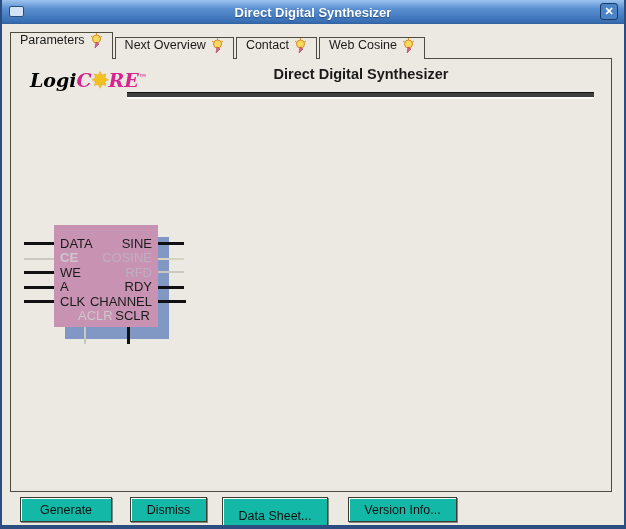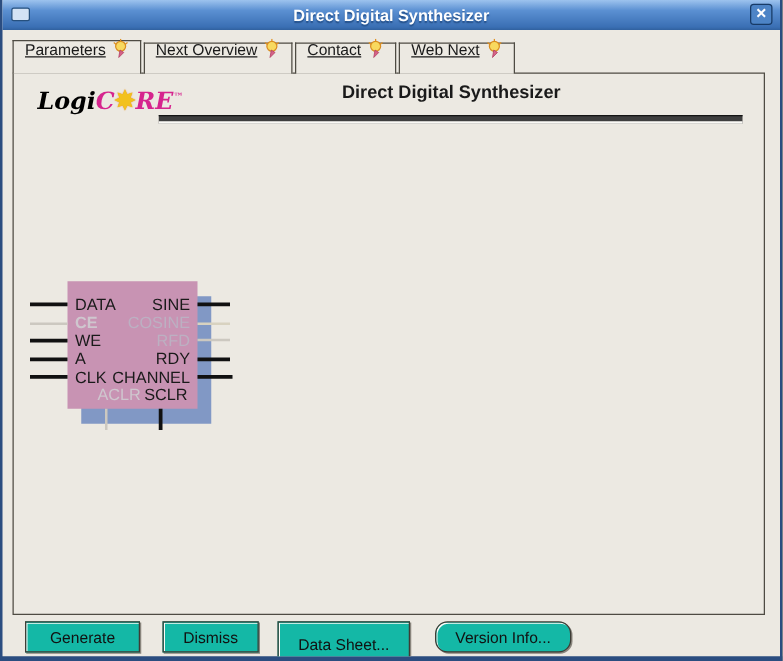--- a/index.html
+++ b/index.html
@@ -16,23 +16,23 @@
     display:flex;align-items:center;}
   .title-text{position:absolute;left:0;right:0;text-align:center;
     font-size:13px;font-weight:bold;color:#fff;text-shadow:0 1px 1px #24508a;}
   .win-menu{position:absolute;left:9px;top:6px;width:15px;height:11px;
     background:#d3e2f4;border:1px solid #26507e;border-radius:2px;}
   .win-close{position:absolute;right:8px;top:3px;width:18px;height:17px;
     background:#4d84c6;border:1px solid #173a66;border-radius:3px;
     color:#fff;font-size:11px;font-weight:bold;display:flex;align-items:center;justify-content:center;line-height:1;}
   
   .tabbar{position:absolute;left:8px;top:32px;height:27px;display:flex;align-items:flex-end;z-index:3;}
-  .tab{display:inline-flex;align-items:flex-end;gap:5px;padding:12px 9px;height:22px;
+  .tab{display:inline-flex;align-items:flex-start;gap:5px;padding:0 9px;height:22px;
     background:#ece9e2;border:1px solid #4e4b43;border-bottom:none;
-    font-size:12.5px;margin-right:2px;white-space:nowrap;text-decoration:underline;}
+    font-size:12.5px;margin-right:2px;white-space:nowrap;}
   .tab.active{height:27px;}
   .bulb{width:13px;height:16px;flex:0 0 auto;}
   
   .panel{position:absolute;left:8px;top:58px;width:602px;height:434px;
     border:1px solid #4e4b43;background:#ece9e2;z-index:1;}
   
   .logo{position:absolute;left:28px;top:68px;font-family:"DejaVu Serif",serif;
     font-style:italic;font-weight:bold;font-size:19px;white-space:nowrap;z-index:2;}
   .logo .lg-black{color:#000000;}
   .logo .lg-pink{color:#d6258e;}
@@ -88,21 +88,21 @@
     font-family:"Liberation Sans",sans-serif;font-size:12.5px;color:#111;
     display:flex;align-items:center;justify-content:center;white-space:nowrap;}
   .btn.disabled{color:#d6c3bb;border-color:#cfc5ba;box-shadow:1px 1px 0 #d9d0c5;background:#efebe3;}
   .btn-back{position:absolute;left:312px;top:443px;width:71px;height:25px;}
   .btn-next{position:absolute;left:386px;top:443px;width:76px;height:25px;}
   .page-indicator{position:absolute;left:500px;top:442px;width:100px;text-align:center;font-size:13.5px;}
   
   .btn-generate{position:absolute;left:18px;top:497px;width:92px;height:25px;}
   .btn-dismiss{position:absolute;left:128px;top:497px;width:77px;height:25px;}
   .btn-datasheet{position:absolute;left:220px;top:497px;width:106px;height:37px;}
-  .btn-version{position:absolute;left:346px;top:497px;width:109px;height:25px;border-radius:10px;}
+  .btn-version{position:absolute;left:346px;top:497px;width:109px;height:25px;}
 </style>
 </head>
 <body>
 
 <div class="window">
 
   <div class="titlebar">
     <div class="title-text">Direct Digital Synthesizer</div>
     <div class="win-menu"></div>
     <div class="win-close">✕</div>
@@ -133,21 +133,21 @@
       <span>Contact</span>
       <svg class="bulb" viewBox="0 0 13 16">
         <line x1="6.5" y1="0" x2="6.5" y2="2" stroke="#e09020" stroke-width="1"></line>
         <line x1="1" y1="3" x2="3" y2="4.5" stroke="#e09020" stroke-width="1"></line>
         <line x1="12" y1="3" x2="10" y2="4.5" stroke="#e09020" stroke-width="1"></line>
         <circle cx="6.5" cy="6" r="4" fill="#f8d95f" stroke="#d98d20" stroke-width="1"></circle>
         <path d="M6 9 L9 11 L5 15 Z" fill="#d46386" stroke="#b03a62" stroke-width="0.6"></path>
       </svg>
     </div>
     <div class="tab">
-      <span>Web Next</span>
+      <span>Web Cosine</span>
       <svg class="bulb" viewBox="0 0 13 16">
         <line x1="6.5" y1="0" x2="6.5" y2="2" stroke="#e09020" stroke-width="1"></line>
         <line x1="1" y1="3" x2="3" y2="4.5" stroke="#e09020" stroke-width="1"></line>
         <line x1="12" y1="3" x2="10" y2="4.5" stroke="#e09020" stroke-width="1"></line>
         <circle cx="6.5" cy="6" r="4" fill="#f8d95f" stroke="#d98d20" stroke-width="1"></circle>
         <path d="M6 9 L9 11 L5 15 Z" fill="#d46386" stroke="#b03a62" stroke-width="0.6"></path>
       </svg>
     </div>
   </div>
 

